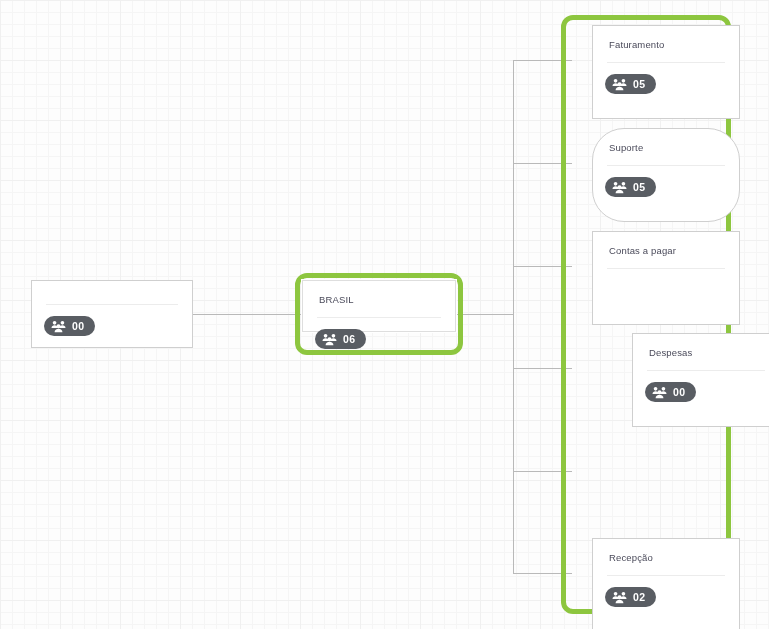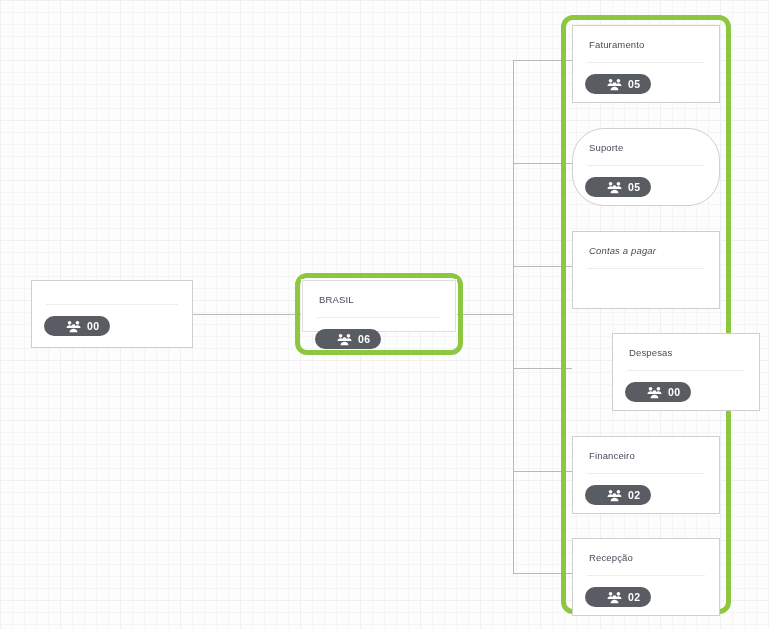--- a/index.html
+++ b/index.html
@@ -66,21 +66,21 @@
   }
   .badge-wrap {
     padding: 11px 0 0 12px;
   }
   .badge {
     display: inline-flex;
     align-items: center;
     gap: 6px;
     background: #595d63;
     border-radius: 11px;
-    padding: 3px 11px 3px 22px;
+    padding: 3px 11px 3px 7px;
     height: 20px;
   }
   .badge-icon {
     display: block;
     width: 15px;
     height: 13px;
     flex: none;
   }
   .badge-count {
     font-size: 10.5px;
@@ -103,25 +103,25 @@
     z-index: 2;
     background: transparent;
   }
 
   
   #node-root      { left: 31px;  top: 280px; width: 162px; height: 68px; }
   #node-brasil    { left: 302px; top: 280px; width: 154px; height: 52px; }
   #ring-brasil    { left: 295px; top: 273px; width: 168px; height: 82px; }
 
   #ring-dept      { left: 561px; top: 15px;  width: 170px; height: 599px; }
-  .dept-node      { left: 572px; width: 148px; height: 78px; }
+  .dept-node      { left: 592px; width: 148px; height: 94px; }
 
   #node-dept-0 { top: 25px; }
   #node-dept-1 { top: 128px; border-radius: 32px; }
-  #node-dept-2 { top: 231px; font-style: italic; }
+  #node-dept-2 { top: 231px; }
   #node-dept-3 { top: 333px; margin-left: 40px; }
   #node-dept-4 { top: 436px; }
   #node-dept-5 { top: 538px; }
 </style>
 </head>
 <body>
 
 <div id="org-canvas">
 
   <div class="conn conn-h" style="left:193px; top:314px; width:109px;"></div>
@@ -228,37 +228,20 @@
           <path d="M0.6 9.2c0-2 1.7-3.2 3.7-3.2s3.7 1.2 3.7 3.2z" fill="#ffffff"></path>
           <path d="M10.0 9.2c0-2 1.7-3.2 3.7-3.2s3.7 1.2 3.7 3.2z" fill="#ffffff"></path>
           <circle cx="9" cy="7.2" r="2.5" fill="#ffffff"></circle>
           <path d="M4.3 14.4c0-2.5 2.1-4.2 4.7-4.2s4.7 1.7 4.7 4.2z" fill="#ffffff"></path>
         </svg>
         <span class="badge-count">00</span>
       </span>
     </div>
   </div>
 
-  <div class="node dept-node" id="node-dept-4">
-    <div class="node-title">Financeiro</div>
-    <div class="node-divider"></div>
-    <div class="badge-wrap">
-      <span class="badge">
-        <svg class="badge-icon" viewBox="0 0 18 15">
-          <circle cx="4.3" cy="3.1" r="2.2" fill="#ffffff"></circle>
-          <circle cx="13.7" cy="3.1" r="2.2" fill="#ffffff"></circle>
-          <path d="M0.6 9.2c0-2 1.7-3.2 3.7-3.2s3.7 1.2 3.7 3.2z" fill="#ffffff"></path>
-          <path d="M10.0 9.2c0-2 1.7-3.2 3.7-3.2s3.7 1.2 3.7 3.2z" fill="#ffffff"></path>
-          <circle cx="9" cy="7.2" r="2.5" fill="#ffffff"></circle>
-          <path d="M4.3 14.4c0-2.5 2.1-4.2 4.7-4.2s4.7 1.7 4.7 4.2z" fill="#ffffff"></path>
-        </svg>
-        <span class="badge-count">02</span>
-      </span>
-    </div>
-  </div>
 
   <div class="node dept-node" id="node-dept-5">
     <div class="node-title">Recepção</div>
     <div class="node-divider"></div>
     <div class="badge-wrap">
       <span class="badge">
         <svg class="badge-icon" viewBox="0 0 18 15">
           <circle cx="4.3" cy="3.1" r="2.2" fill="#ffffff"></circle>
           <circle cx="13.7" cy="3.1" r="2.2" fill="#ffffff"></circle>
           <path d="M0.6 9.2c0-2 1.7-3.2 3.7-3.2s3.7 1.2 3.7 3.2z" fill="#ffffff"></path>

